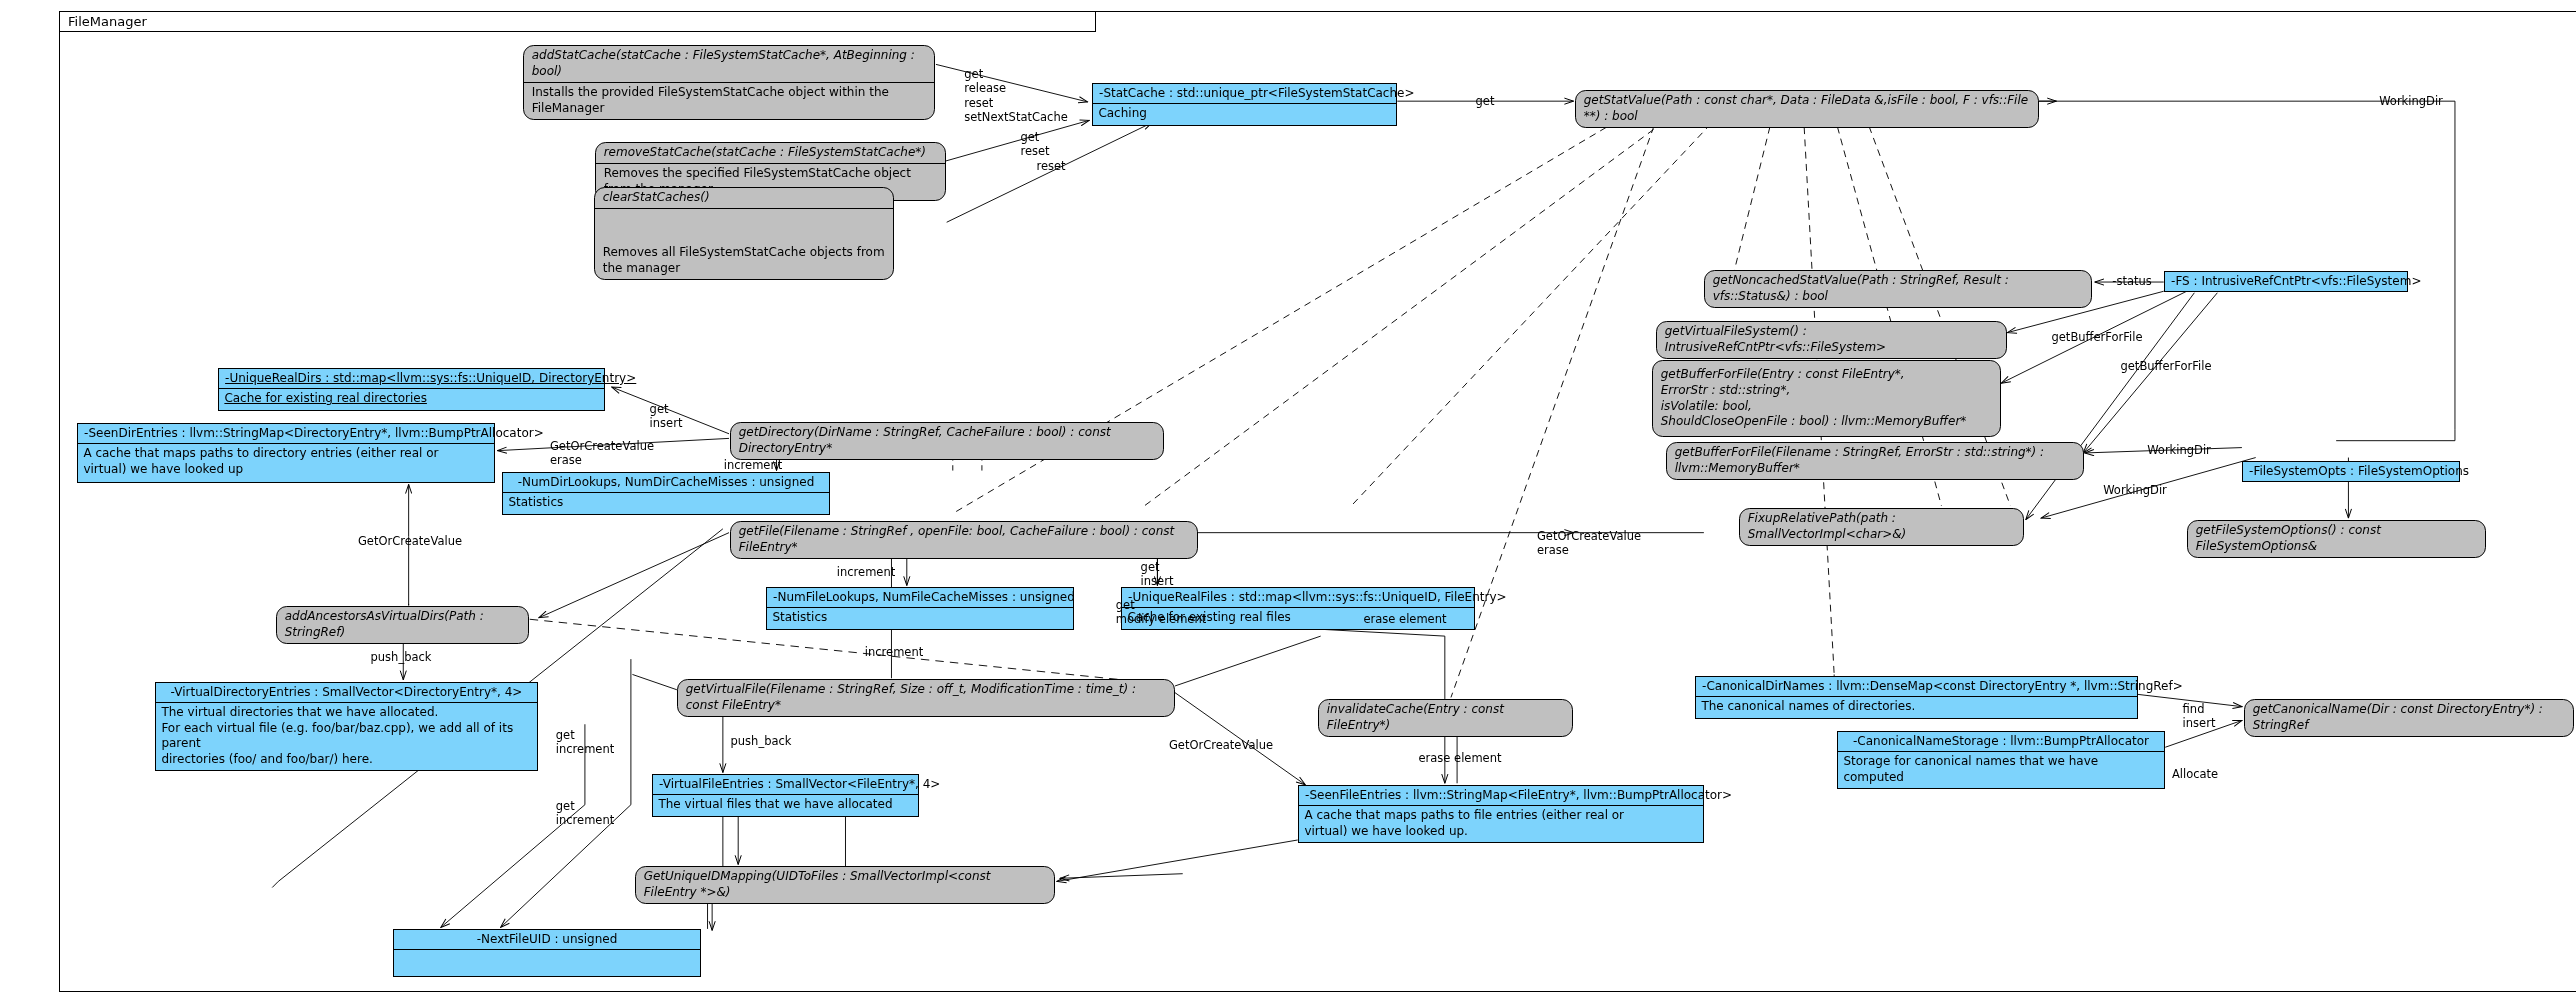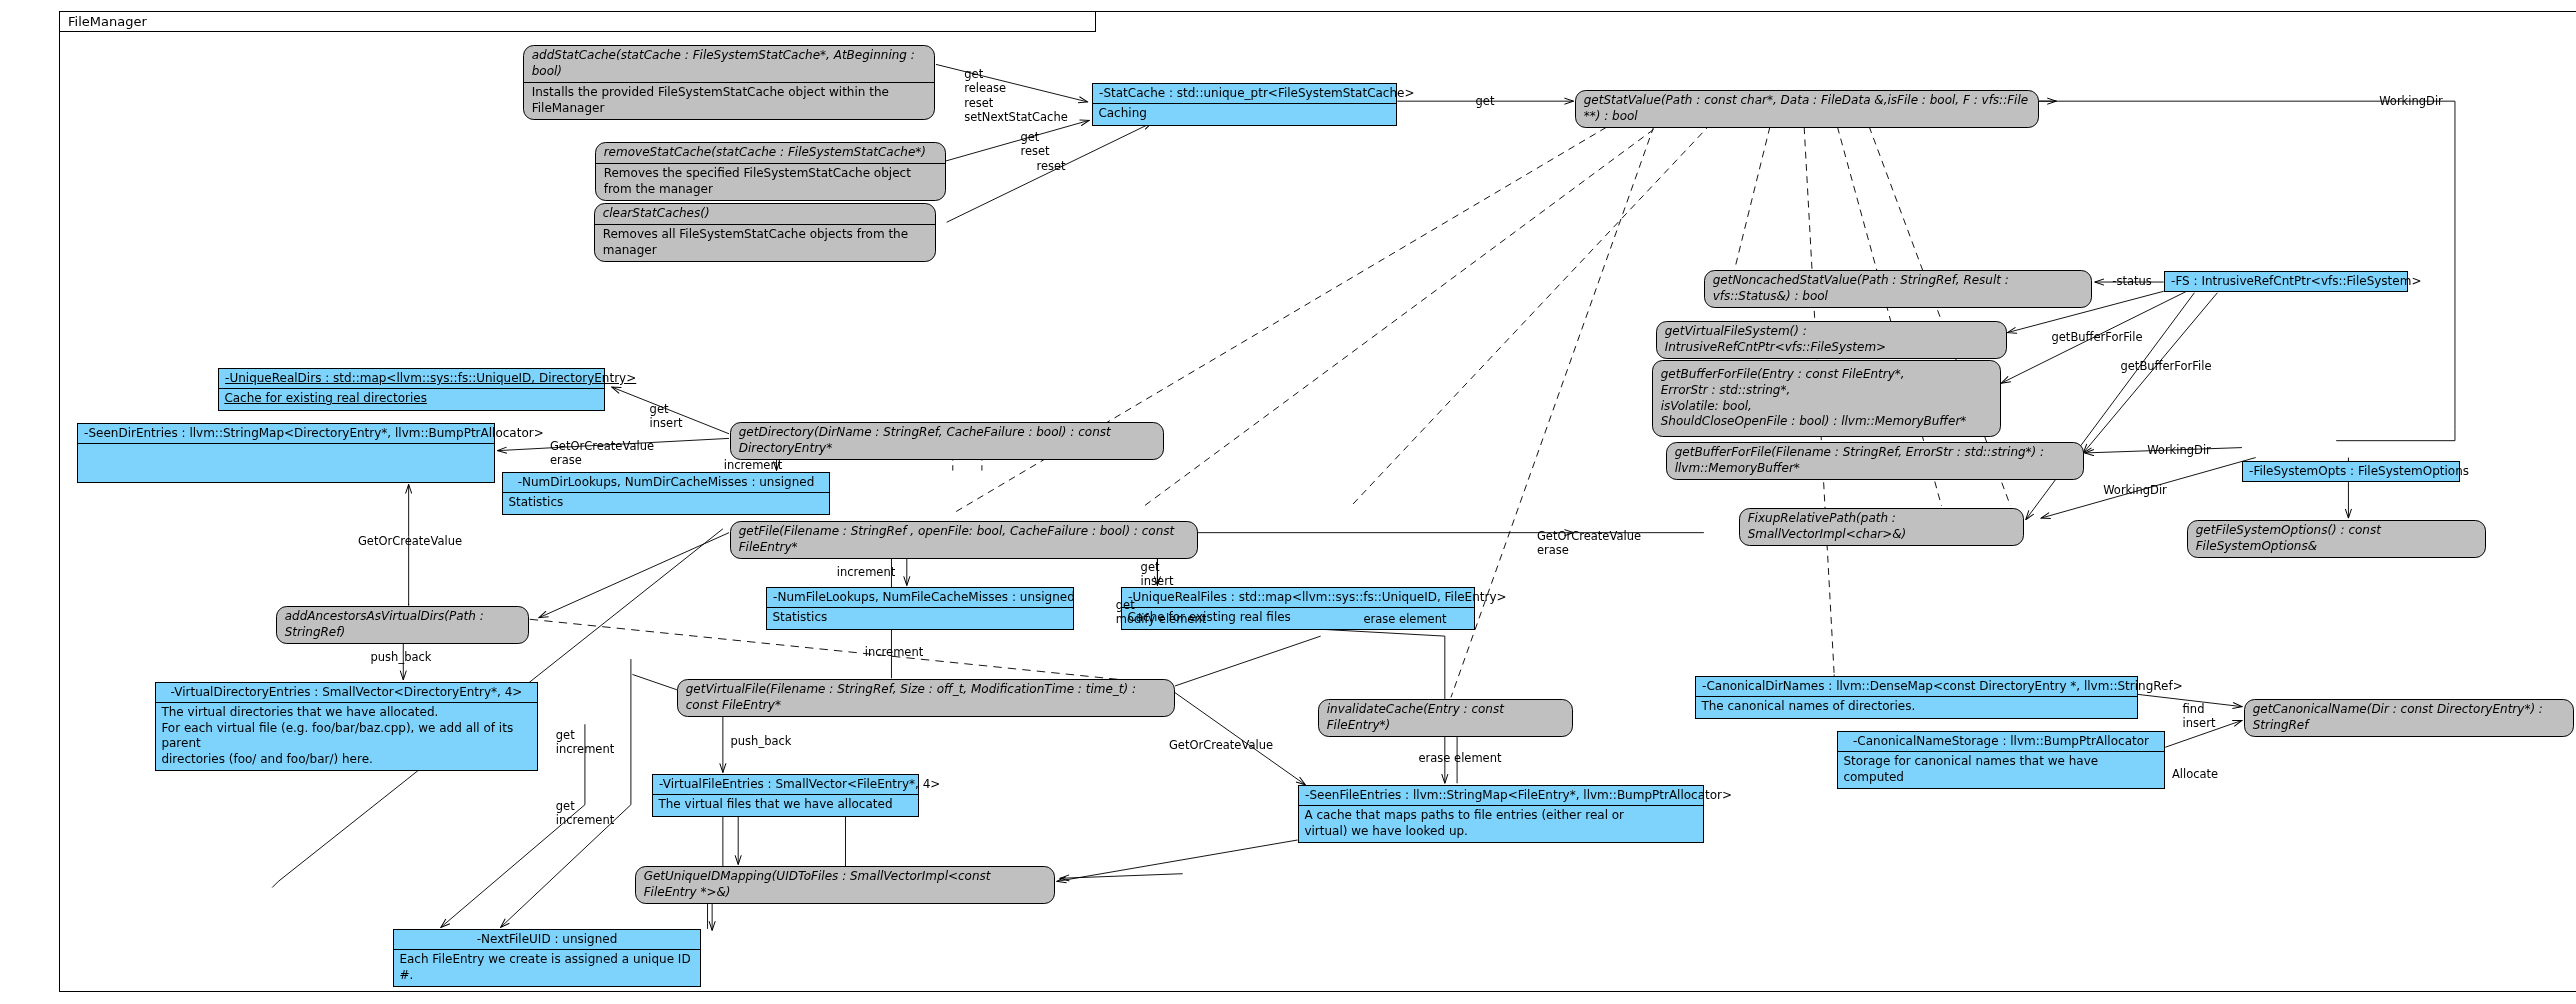--- a/index.html
+++ b/index.html
@@ -232,21 +232,21 @@
 
   <div id="nodes-layer">
       <div class="op two" style="left: 475px; top: 45px; width: 412px; min-height: 39px;">
         <div class="hdr">addStatCache(statCache : FileSystemStatCache*, AtBeginning : bool)</div>
         <div class="body">Installs the provided FileSystemStatCache object within the FileManager</div>
       </div>
       <div class="op two" style="left: 547px; top: 142px; width: 351px; min-height: 38px;">
         <div class="hdr">removeStatCache(statCache : FileSystemStatCache*)</div>
         <div class="body">Removes the specified FileSystemStatCache object from the manager</div>
       </div>
-      <div class="op two" style="left: 546px; top: 203px; width: 342px; min-height: 38px;">
+      <div class="op two" style="left: 546px; top: 187px; width: 300px; min-height: 38px; gap: 34px;">
         <div class="hdr">clearStatCaches()</div>
         <div class="body">Removes all FileSystemStatCache objects from the manager</div>
       </div>
       <div class="node attr" style="left: 1044px; top: 83px; width: 305px; min-height: 37px;">
         <div class="hdr">-StatCache : std::unique_ptr&lt;FileSystemStatCache&gt;</div>
         <div class="body">Caching</div>
       </div>
       <div class="op" style="left: 1527px; top: 90px; width: 464px; min-height: 23px;">
         <div class="hdr">getStatValue(Path : const char*, Data : FileData &amp;,isFile : bool, F : vfs::File **) : bool</div>
       </div>
@@ -276,20 +276,22 @@
       </div>
       <div class="op" style="left: 2139px; top: 520px; width: 299px; min-height: 24.5px;">
         <div class="hdr">getFileSystemOptions() : const FileSystemOptions&amp;</div>
       </div>
       <div class="node attr" style="left: 170px; top: 368px; width: 387px; min-height: 38px; text-decoration: underline;">
         <div class="hdr">-UniqueRealDirs : std::map&lt;llvm::sys::fs::UniqueID, DirectoryEntry&gt;</div>
         <div class="body">Cache for existing real directories</div>
       </div>
       <div class="node attr" style="left: 29px; top: 423px; width: 418px; min-height: 60px;">
         <div class="hdr">-SeenDirEntries : llvm::StringMap&lt;DirectoryEntry*, llvm::BumpPtrAllocator&gt;</div>
+        <div class="body">A cache that maps paths to directory entries (either real or
+virtual) we have looked up</div>
       </div>
       <div class="node attr" style="left: 454px; top: 472px; width: 328px; min-height: 37px;">
         <div class="hdr">-NumDirLookups, NumDirCacheMisses : unsigned</div>
         <div class="body">Statistics</div>
       </div>
       <div class="op" style="left: 682px; top: 422px; width: 434px; min-height: 24.5px;">
         <div class="hdr">getDirectory(DirName : StringRef, CacheFailure : bool) : const DirectoryEntry*</div>
       </div>
       <div class="op" style="left: 682px; top: 521px; width: 468px; min-height: 24.5px;">
         <div class="hdr">getFile(Filename : StringRef , openFile: bool, CacheFailure : bool) : const FileEntry*</div>
@@ -324,21 +326,20 @@
       <div class="node attr" style="left: 1250px; top: 785px; width: 406px; min-height: 55px;">
         <div class="hdr">-SeenFileEntries : llvm::StringMap&lt;FileEntry*, llvm::BumpPtrAllocator&gt;</div>
         <div class="body">A cache that maps paths to file entries (either real or
 virtual) we have looked up.</div>
       </div>
       <div class="op" style="left: 587px; top: 866px; width: 420px; min-height: 24.5px;">
         <div class="hdr">GetUniqueIDMapping(UIDToFiles : SmallVectorImpl&lt;const FileEntry *&gt;&amp;)</div>
       </div>
       <div class="node attr" style="left: 345px; top: 929px; width: 308px; min-height: 48px;">
         <div class="hdr">-NextFileUID : unsigned</div>
-        <div class="body">Each FileEntry we create is assigned a unique ID #.</div>
       </div>
       <div class="node attr" style="left: 1647px; top: 676px; width: 443px; min-height: 37px;">
         <div class="hdr">-CanonicalDirNames : llvm::DenseMap&lt;const DirectoryEntry *, llvm::StringRef&gt;</div>
         <div class="body">The canonical names of directories.</div>
       </div>
       <div class="node attr" style="left: 1789px; top: 731px; width: 328px; min-height: 37px;">
         <div class="hdr">-CanonicalNameStorage : llvm::BumpPtrAllocator</div>
         <div class="body">Storage for canonical names that we have computed</div>
       </div>
       <div class="op" style="left: 2196px; top: 699px; width: 330px; min-height: 24.5px;">

